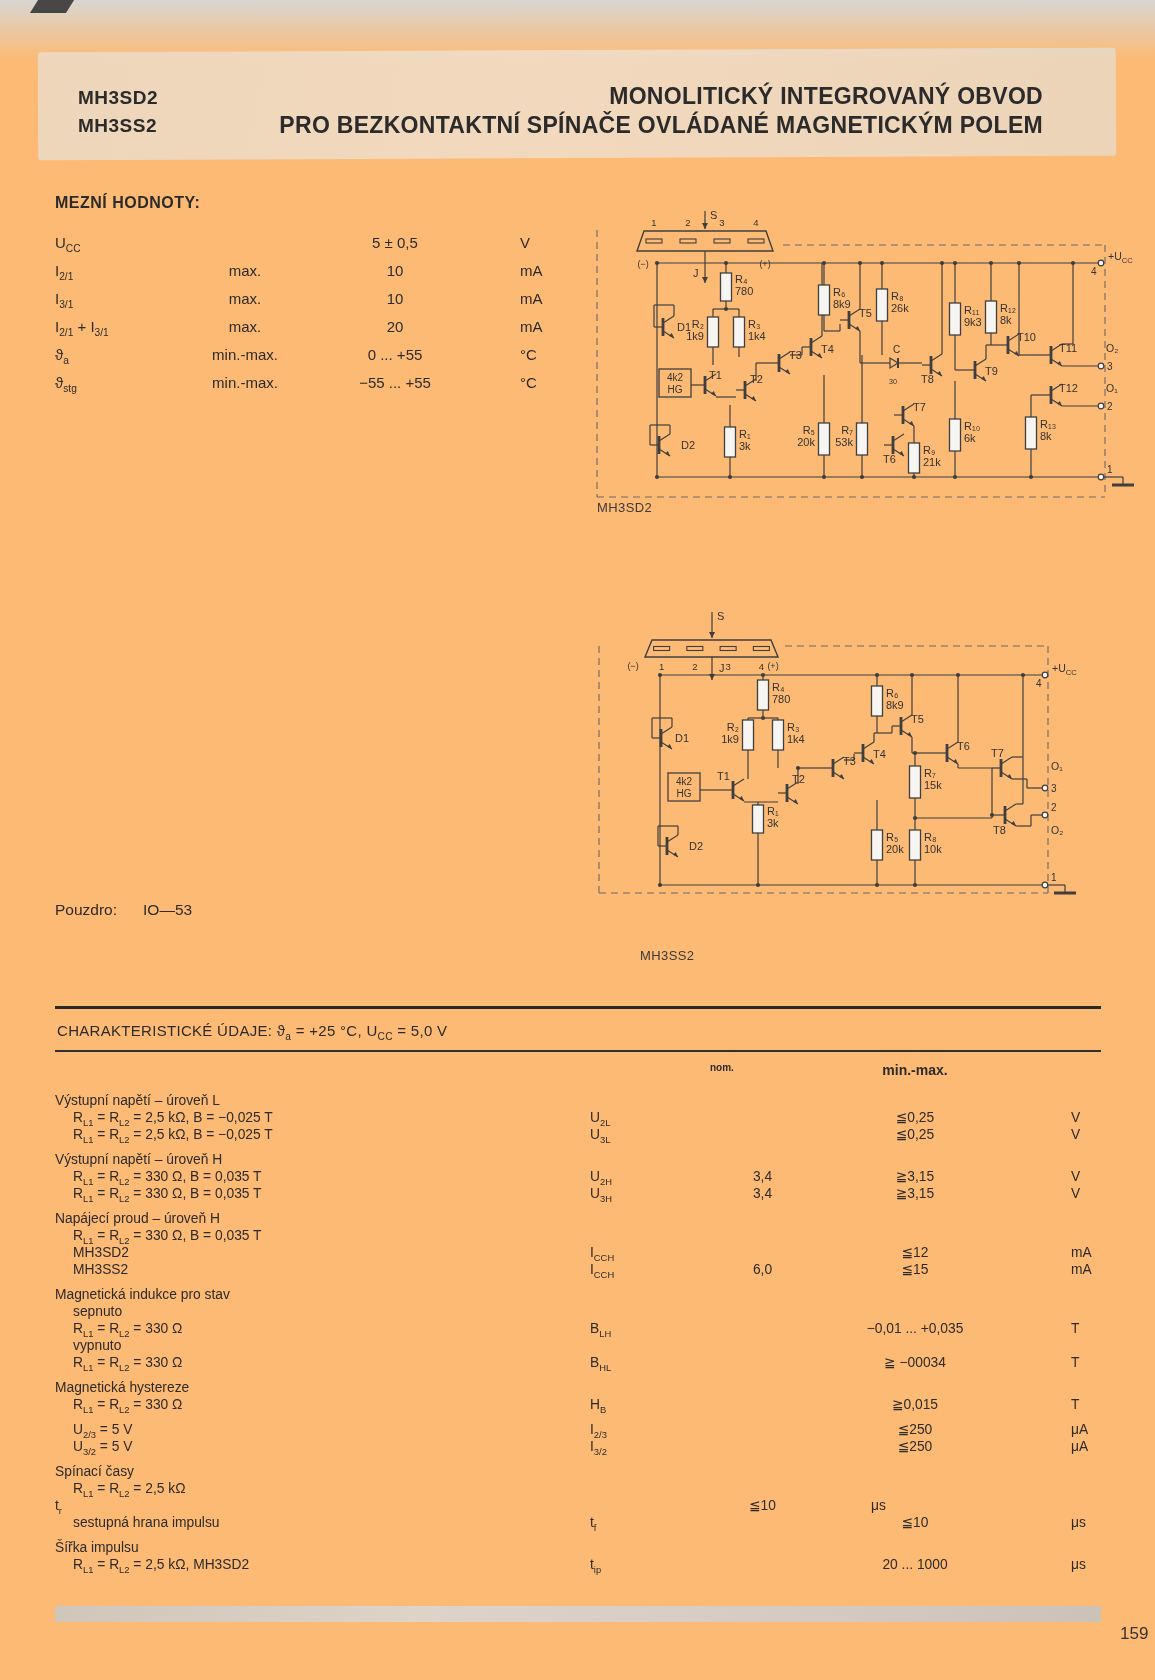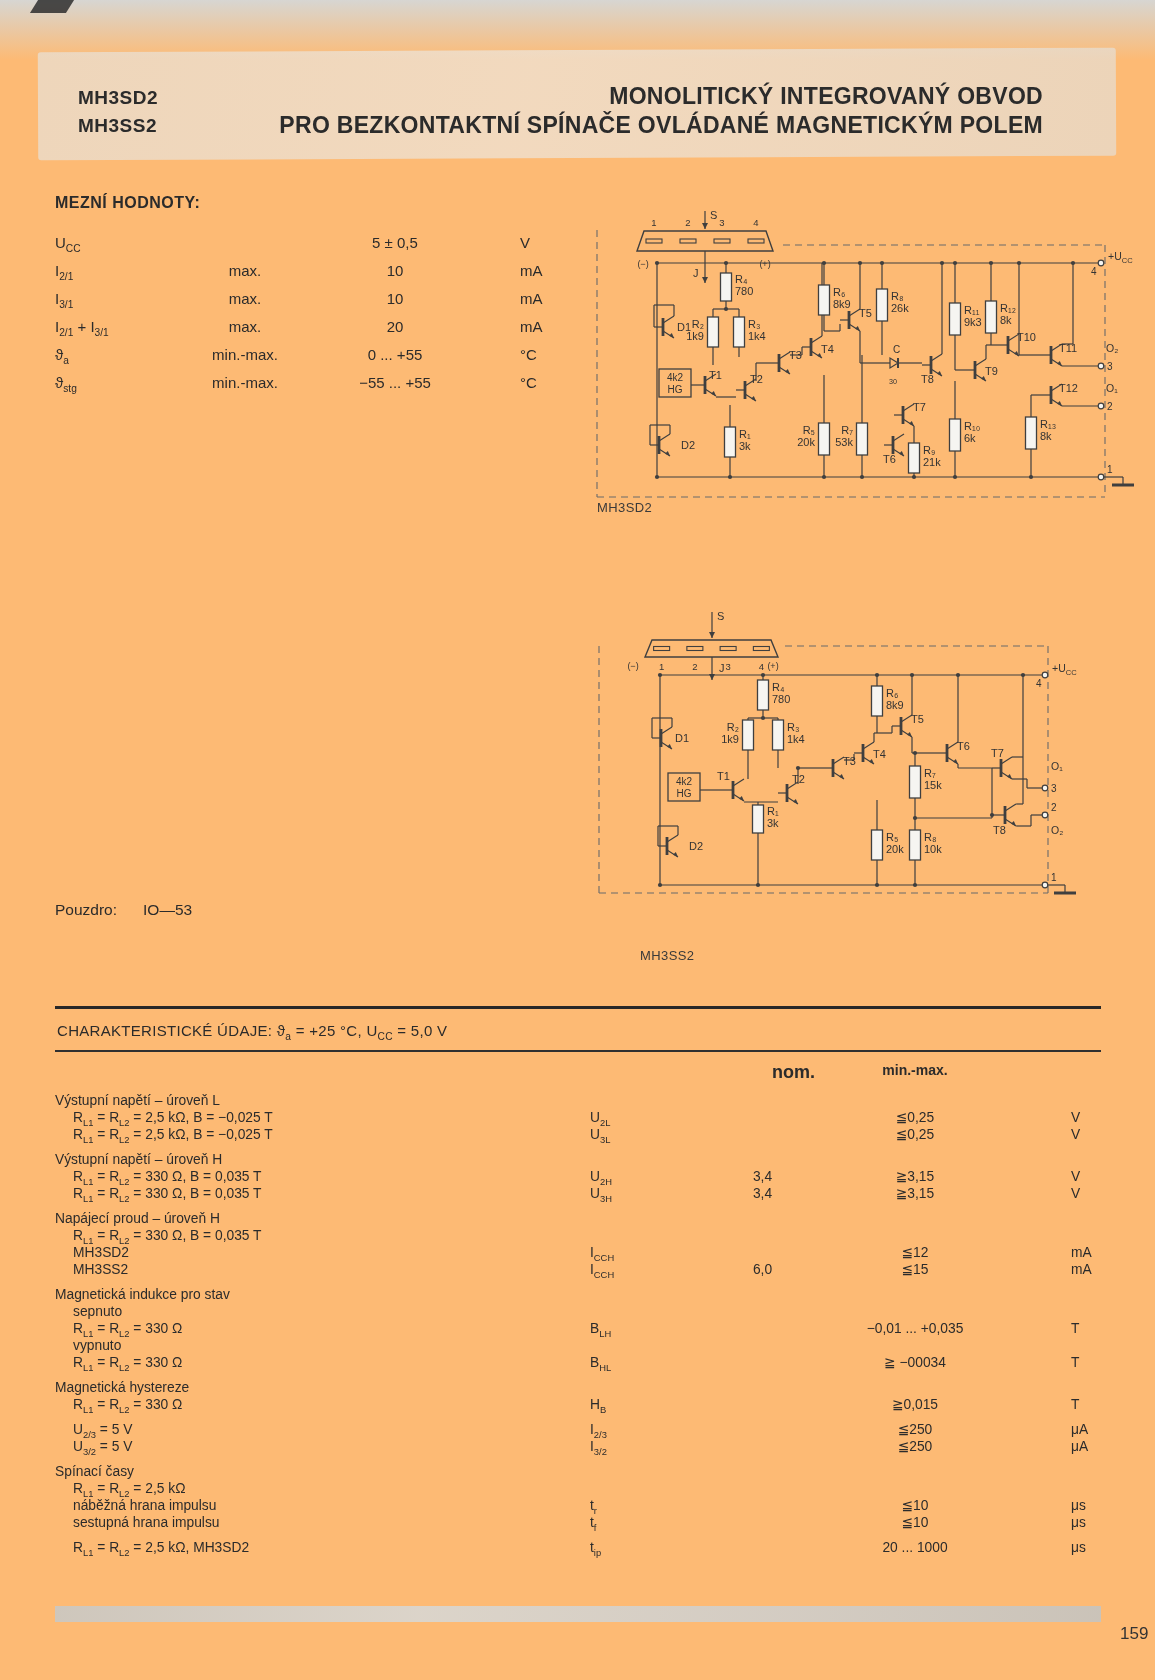--- a/index.html
+++ b/index.html
@@ -32,21 +32,21 @@
   .schematic{position:absolute;}
   .sch-caption{font-size:13px;color:#3a3a3a;letter-spacing:.4px;}
   #cap0{left:597px;top:500px;}
   #cap1{left:640px;top:948px;}
   .pouzdro{left:55px;top:901px;font-size:15.5px;}
   .pouzdro span{margin-right:26px;}
   
   .rule1{left:55px;top:1006px;width:1046px;height:3px;background:#282828;}
   .rule2{left:55px;top:1050px;width:1046px;height:2px;background:#303030;}
   .char-title{left:57px;top:1022px;font-size:15px;letter-spacing:.3px;}
-  .col-nom{left:710px;top:1062px;width:105px;text-align:right;font-weight:700;font-size:18px;}
+  .col-nom{left:710px;top:1062px;width:105px;text-align:left;font-weight:700;font-size:10px;}
   .col-mm{left:815px;top:1062px;width:200px;text-align:center;font-weight:700;font-size:14px;}
   .chars{left:55px;top:1092px;width:1046px;}
   .cgroup{margin-bottom:8px;}
   .chead{font-size:13.8px;line-height:17px;}
   .crow{display:grid;grid-template-columns:535px 120px 105px 200px 86px;
         font-size:13.8px;line-height:17px;}
   .crow .cond{padding-left:18px;}
   .crow .nom{text-align:center;}
   .crow .mm{text-align:center;}
   .crow .unit{padding-left:56px;}
@@ -685,35 +685,35 @@
       <div class="cgroup">
         <div class="chead">Spínací časy</div>
         <div class="crow">
           <span class="cond">R<sub>L1</sub> = R<sub>L2</sub> = 2,5 kΩ</span>
           <span class="sym"></span>
           <span class="nom"></span>
           <span class="mm"></span>
           <span class="unit"></span>
         </div>
         <div class="crow">
-          <span class="cond">náběžná hrana impulsu</span>
           <span class="sym">t<sub>r</sub></span>
           <span class="nom"></span>
           <span class="mm">≦10</span>
           <span class="unit">μs</span>
         </div>
         <div class="crow">
           <span class="cond">sestupná hrana impulsu</span>
           <span class="sym">t<sub>f</sub></span>
           <span class="nom"></span>
           <span class="mm">≦10</span>
           <span class="unit">μs</span>
         </div>
       </div>
       <div class="cgroup">
+        <div class="chead">Šířka impulsu</div>
         <div class="crow">
           <span class="cond">R<sub>L1</sub> = R<sub>L2</sub> = 2,5 kΩ, MH3SD2</span>
           <span class="sym">t<sub>ip</sub></span>
           <span class="nom"></span>
           <span class="mm">20 ... 1000</span>
           <span class="unit">μs</span>
         </div>
       </div>
     </div>
 

